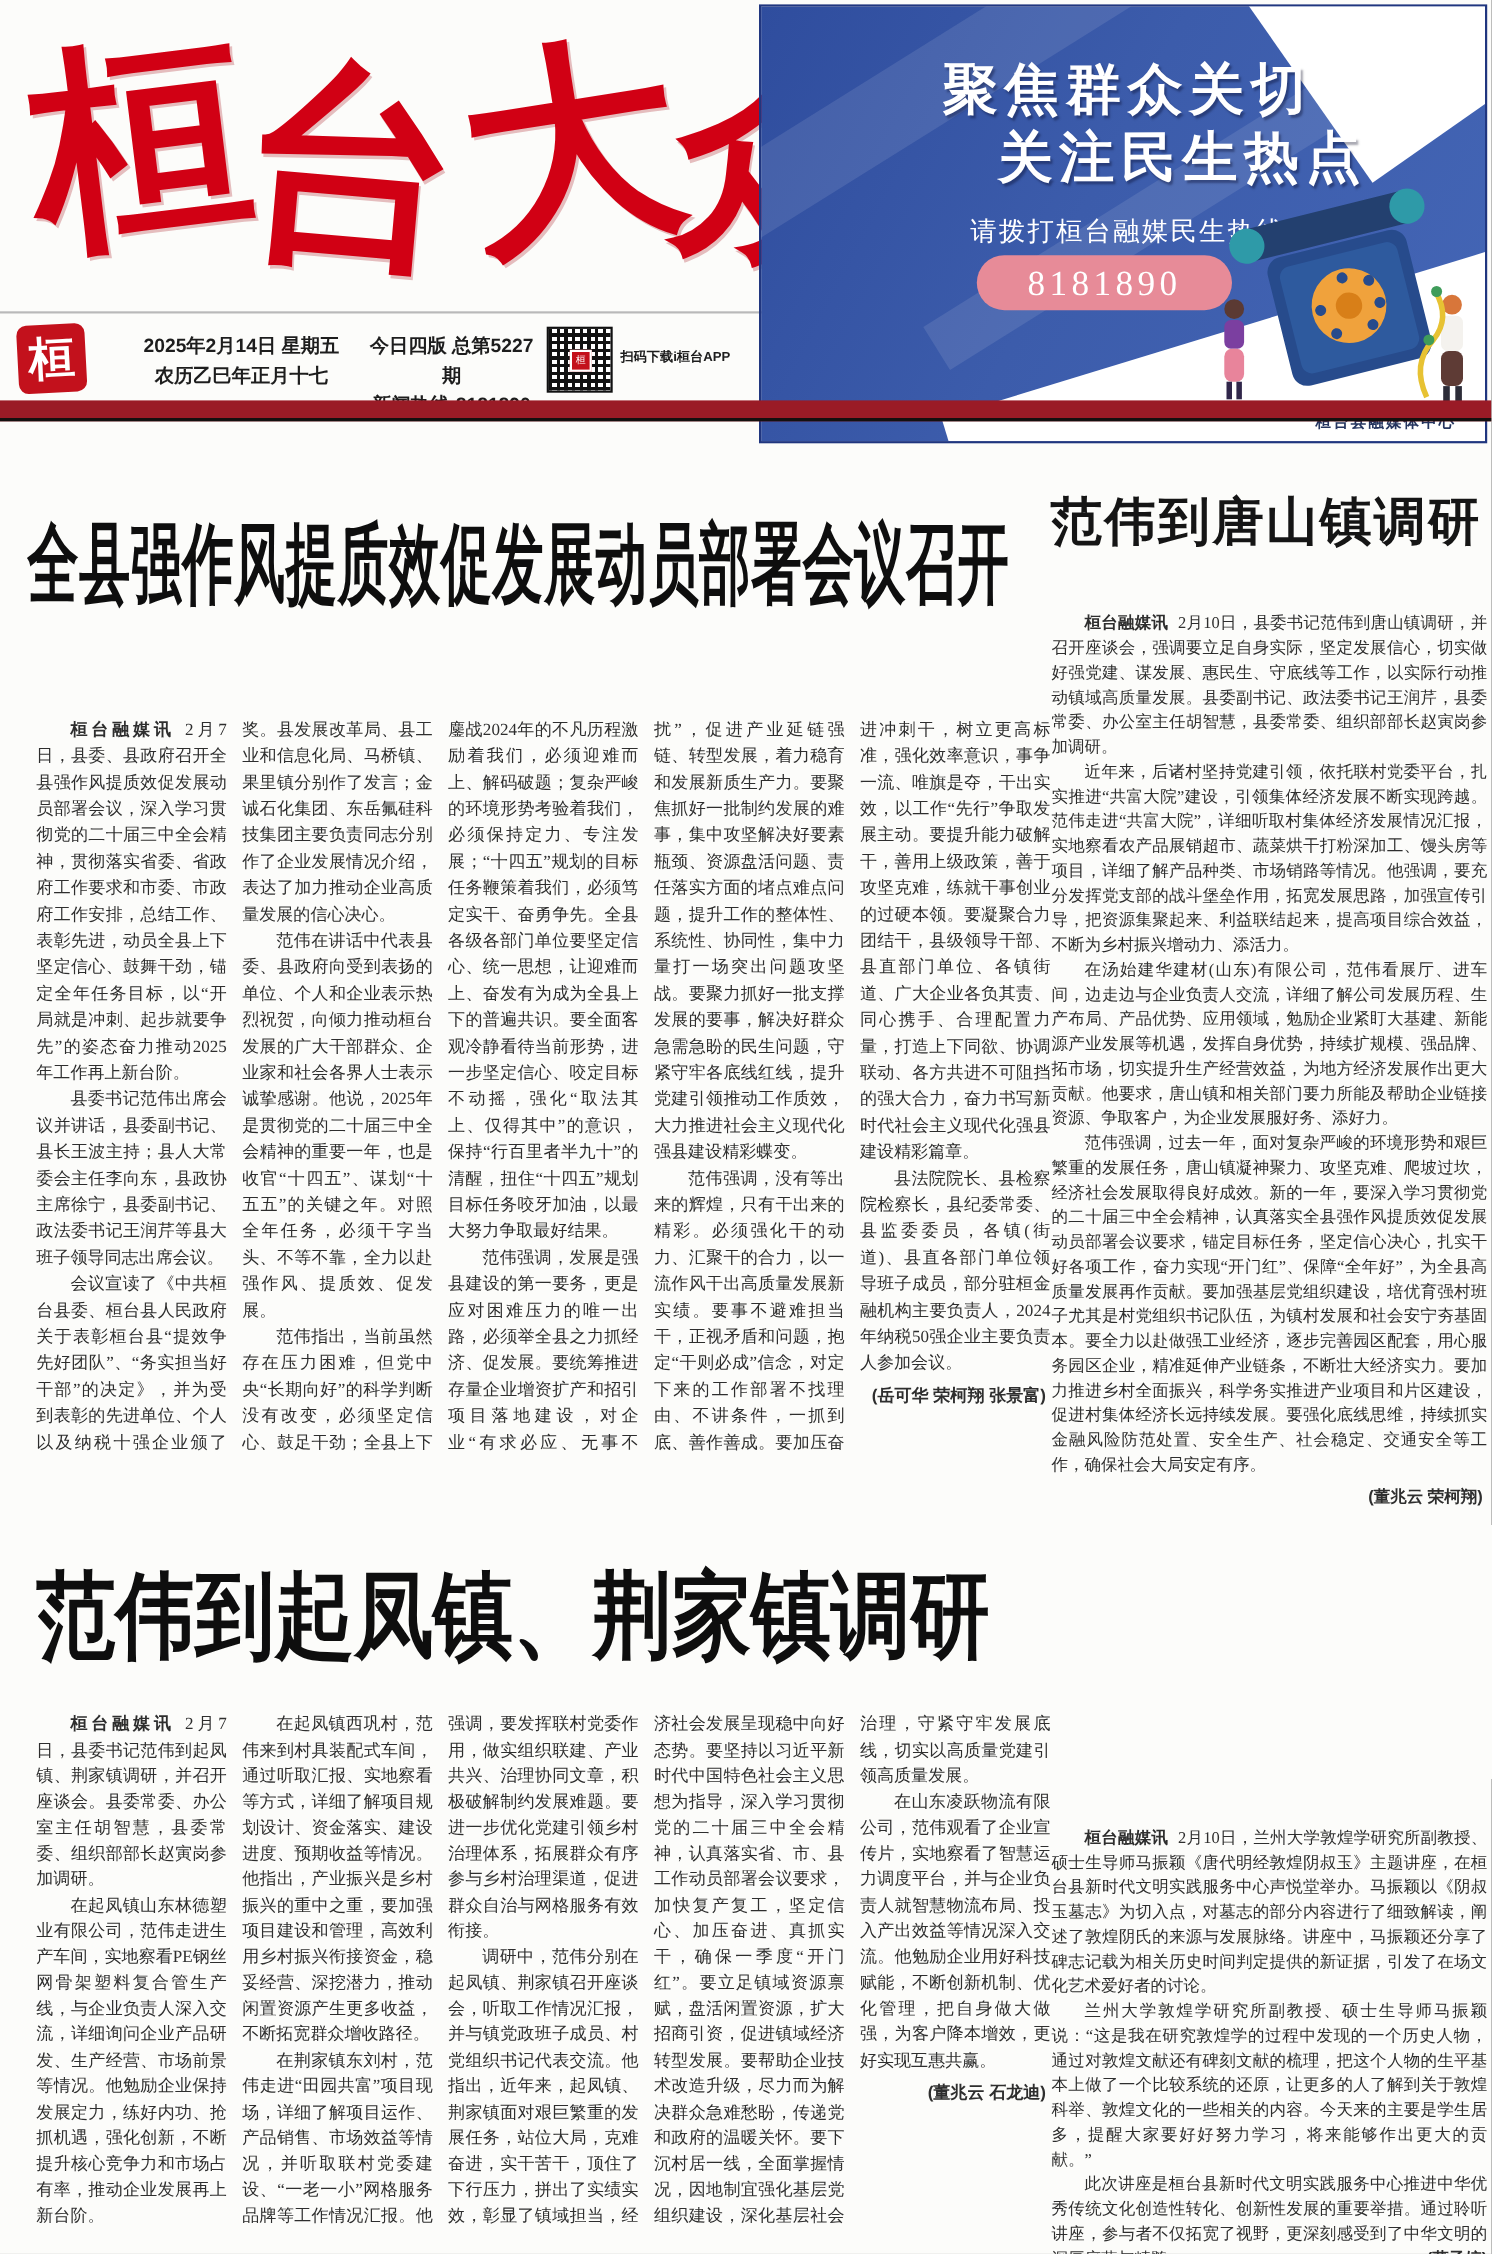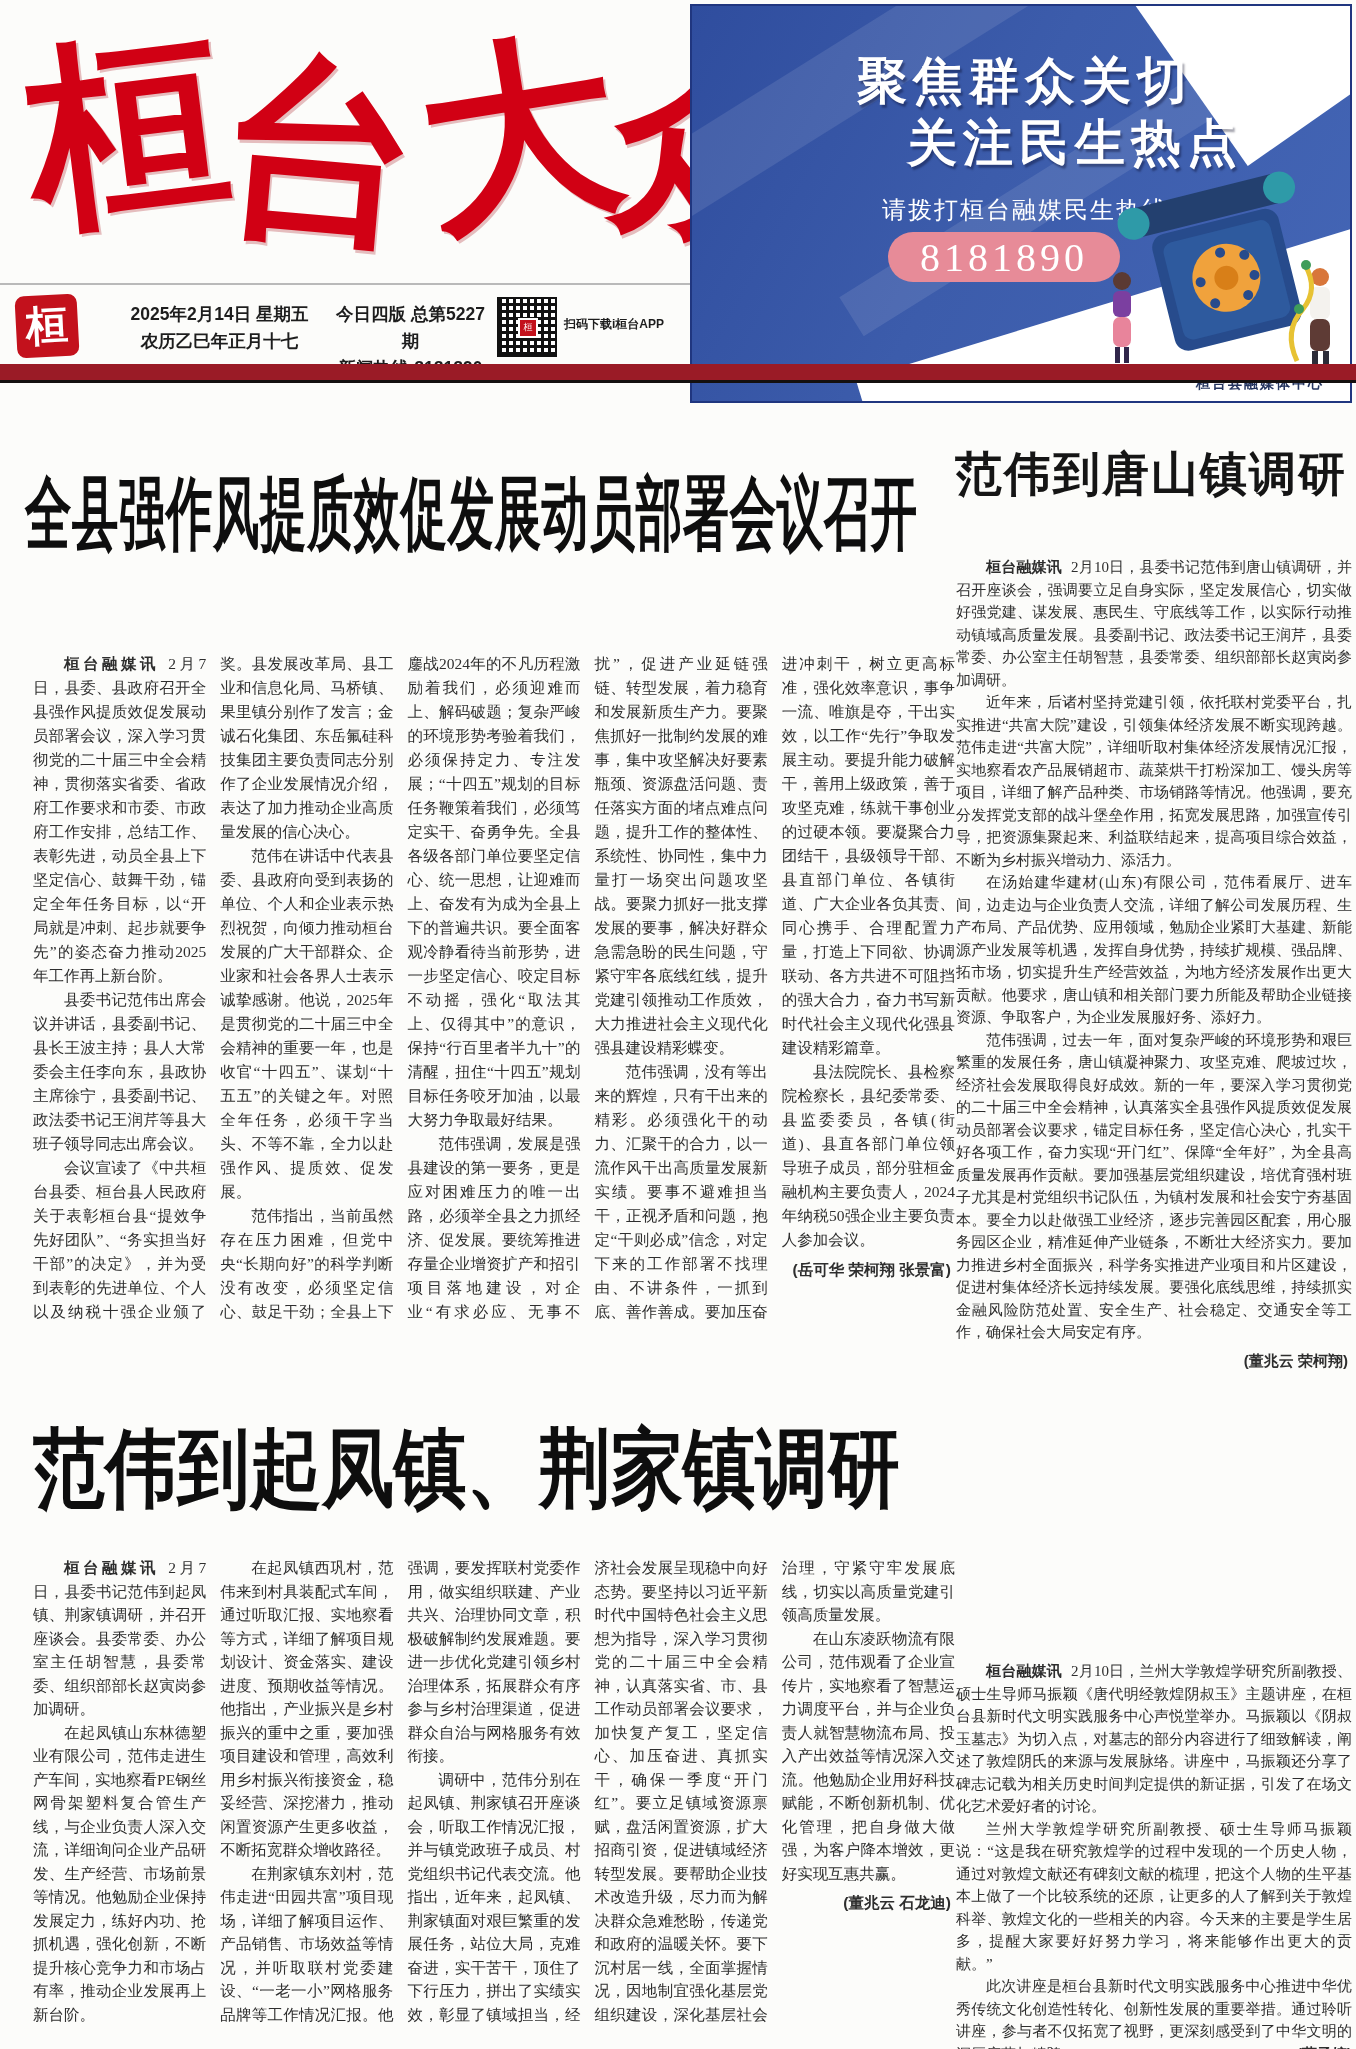--- a/index.html
+++ b/index.html
@@ -52,21 +52,21 @@
   .streak.s2{left:120px;top:150px;width:520px;height:46px;}
   .wedge-tr{position:absolute;right:-120px;top:-150px;width:320px;height:240px;background:#fff;transform:rotate(-35deg);}
   .wedge-br{position:absolute;right:-170px;bottom:-140px;width:640px;height:260px;background:#fff;transform:rotate(-17deg);}
   .slogan{position:absolute;color:#fff;font-weight:bold;font-size:50px;letter-spacing:6px;
     text-shadow:2px 3px 2px rgba(0,0,30,.35);white-space:nowrap;}
   .sl1{left:165px;top:42px;}
   .sl2{left:215px;top:104px;}
   .hotline-label{position:absolute;left:190px;top:188px;color:#fff;font-size:24px;letter-spacing:2px;}
   .hotline-pill{position:absolute;left:196px;top:226px;width:232px;height:50px;border-radius:26px;
     background:#e78b98;color:#fff;display:flex;align-items:center;justify-content:center;
-    font-family:"Liberation Serif",serif;font-size:40px;letter-spacing:4px;}
+    font-family:"Liberation Serif",serif;font-size:32px;letter-spacing:4px;}
   .ad-org{position:absolute;right:26px;bottom:8px;color:#25355f;font-size:14px;font-weight:bold;letter-spacing:2px;}
   .ad-illu{position:absolute;right:8px;bottom:30px;}
   
   .redbar{left:0;top:364px;width:1356px;height:16px;background:#9a1b26;border-bottom:3px solid #14100f;box-sizing:content-box;}
   
   .hl-main{left:25px;top:468px;width:920px;white-space:nowrap;}
   .hl-main span{display:inline-block;transform:scaleX(.58);transform-origin:0 50%;
     font-size:80px;line-height:92px;font-weight:bold;color:#0e0e0e;letter-spacing:1px;
     font-family:"Liberation Serif","DejaVu Serif",serif;}
   .hl-tangshan{left:950px;top:448px;width:402px;text-align:center;font-size:47px;line-height:52px;

